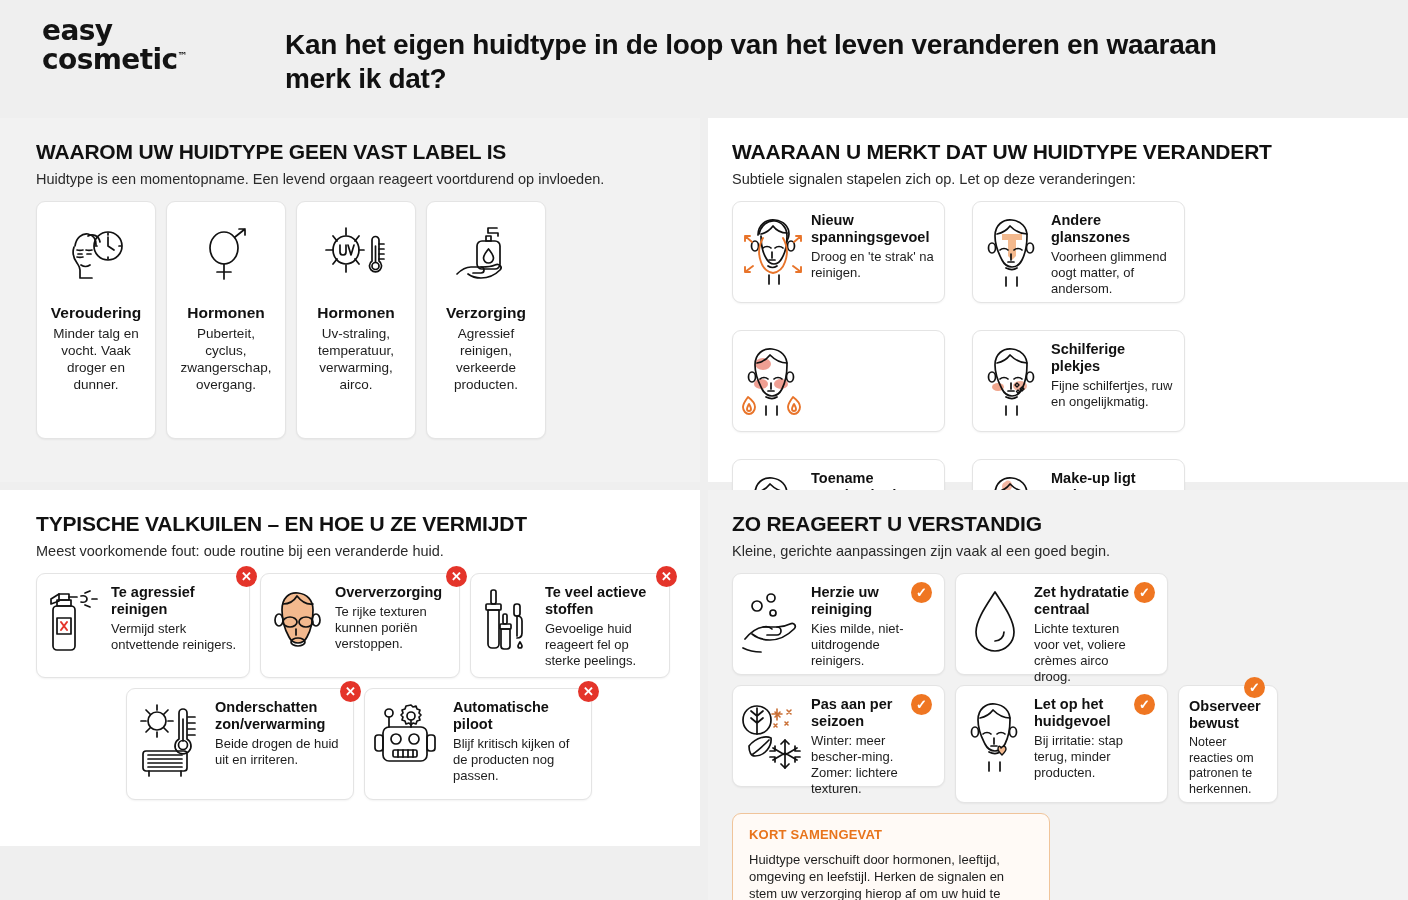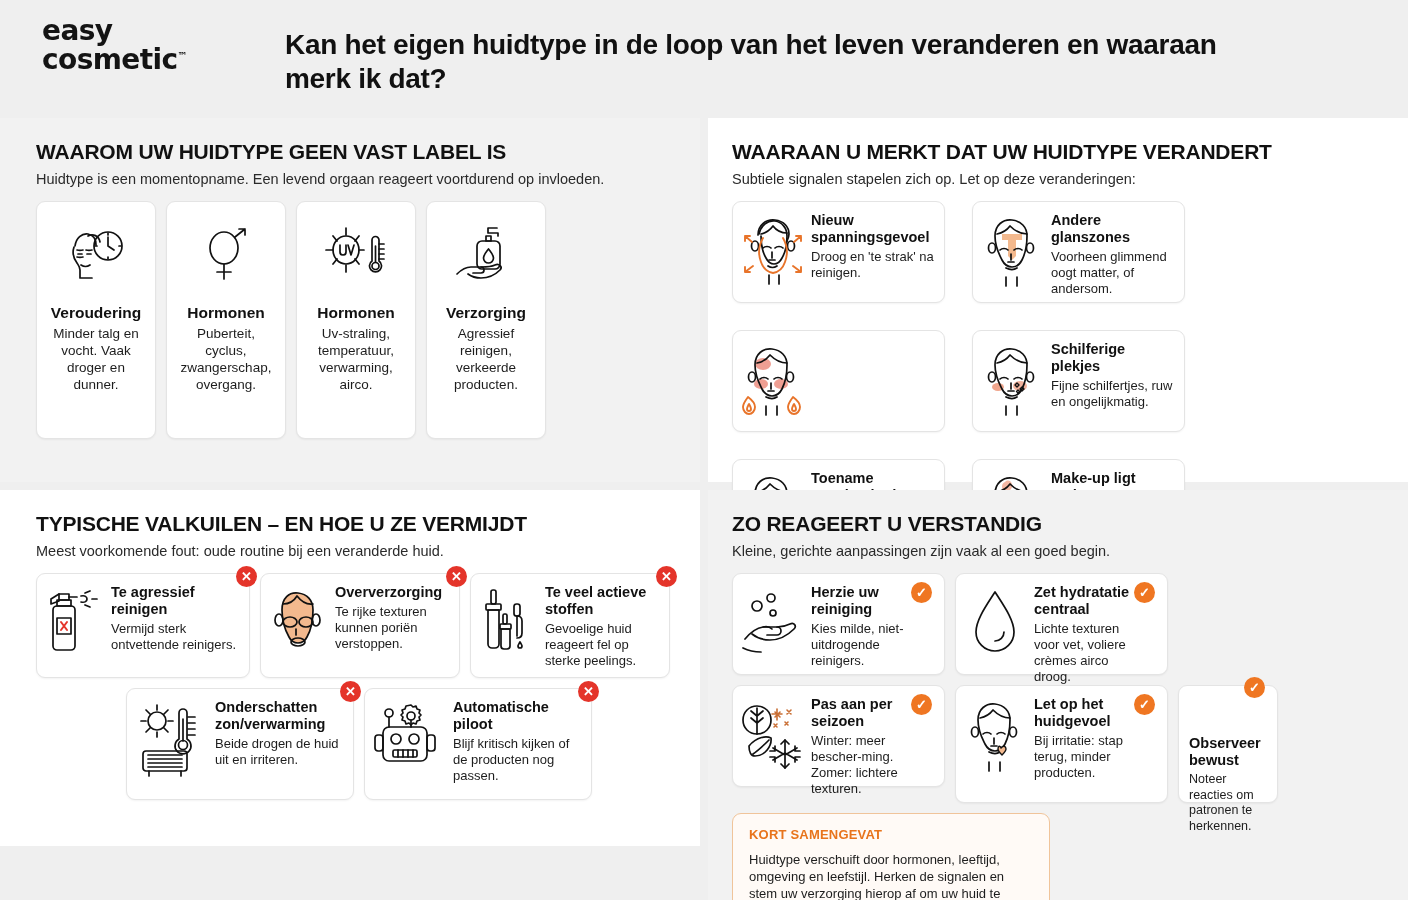--- a/index.html
+++ b/index.html
@@ -160,21 +160,21 @@
   }
   .summary .st {
     color: #e8741c;
     font-weight: 700;
     font-size: 13px;
     letter-spacing: 0.2px;
     margin-bottom: 9px;
   }
   .summary .sd { font-size: 13px; line-height: 17px; color: #1d1d1d; }
 
-  .br-c-obs .t { font-size: 14.5px; margin-top: 37px; }
+  .br-c-obs .t { font-size: 14.5px; }
   .br-c-obs .d { font-size: 12.5px; line-height: 15.5px; }
 
   svg { display:block; }
   .ln { fill:none; stroke:#111; stroke-width:1.7; stroke-linecap:round; stroke-linejoin:round; }
   .ln-t { fill:none; stroke:#111; stroke-width:1.4; stroke-linecap:round; stroke-linejoin:round; }
   .or { fill:none; stroke:#e8742a; stroke-width:1.9; stroke-linecap:round; stroke-linejoin:round; }
   .orf { fill:#f3b98e; }
   .pkf { fill:#f0a58c; }
   .rdf { fill:#ef9f93; }
 </style>

